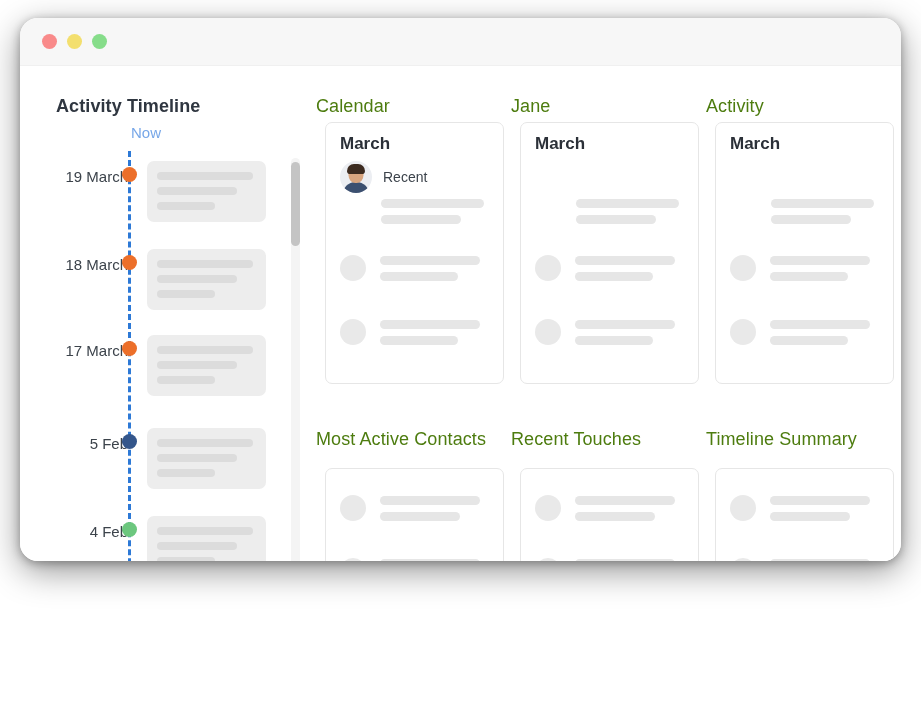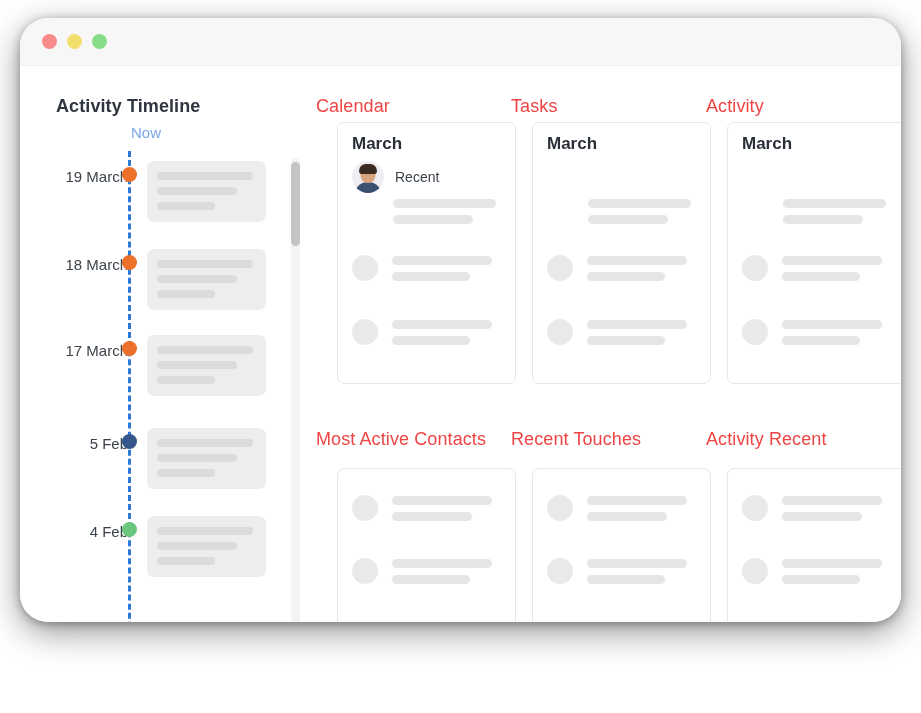--- a/index.html
+++ b/index.html
@@ -19,23 +19,23 @@
     height: 713px;
     background: #ffffff;
   }
 
   
   .window {
     position: absolute;
     left: 20px;
     top: 18px;
     width: 881px;
-    height: 604px;
+    height: 543px;
     background: #ffffff;
-    border-radius: 28px;
+    border-radius: 18px;
     box-shadow: 0 10px 34px rgba(0,0,0,0.42), 0 2px 10px rgba(0,0,0,0.30);
     overflow: hidden;
   }
 
   .titlebar {
     position: absolute;
     left: 0; top: 0;
     width: 100%;
     height: 48px;
     background: #f7f7f7;
@@ -59,21 +59,21 @@
     left: 0; top: 48px;
     width: 881px;
     height: 624px;
     background: #ffffff;
   }
 
   
   .heading {
     position: absolute;
     font-size: 18px;
-    color: #ef4444;
+    color: #4d7c0f;
     font-weight: 400;
     white-space: nowrap;
     letter-spacing: 0.1px;
   }
   .heading.bold { font-weight: 600; color: #2f3640; }
 
   
   .timeline {
     position: absolute;
     left: 0; top: 0;
@@ -155,21 +155,21 @@
     top: 4px;
     width: 9px;
     height: 84px;
     background: #c4c4c4;
     border-radius: 5px;
   }
 
   
   .panel {
     position: absolute;
-    left: 296px;
+    left: 284px;
     top: 0;
     width: 585px;
     height: 624px;
   }
 
   .card {
     position: absolute;
     background: #ffffff;
     border: 1px solid #e6e6e6;
     border-radius: 7px;
@@ -272,26 +272,26 @@
     <div class="titlebar">
       <div class="dot red"></div>
       <div class="dot yellow"></div>
       <div class="dot green"></div>
     </div>
 
     <div class="content">
 
       <div class="heading bold" style="left:36px;  top:30px;">Activity Timeline</div>
       <div class="heading" style="left:296px; top:30px;">Calendar</div>
-      <div class="heading" style="left:491px; top:30px;">Tasks</div>
+      <div class="heading" style="left:491px; top:30px;">Jane</div>
       <div class="heading" style="left:686px; top:30px;">Activity</div>
 
       <div class="heading" style="left:491px; top:363px;">Recent Touches</div>
       <div class="heading" style="left:296px; top:363px;">Most Active Contacts</div>
-      <div class="heading" style="left:686px; top:363px;">Activity Recent</div>
+      <div class="heading" style="left:686px; top:363px;">Timeline Summary</div>
 
       <div class="timeline">
         <div class="now-label">Now</div>
         <div class="now-line"></div>
 
         <div class="tl-row" style="top:95px;">
           <div class="tl-date">19 March</div>
           <div class="tl-dot" style="background:#ec6f2a;"></div>
           <div class="tl-card">
             <div class="sk w1"></div>

